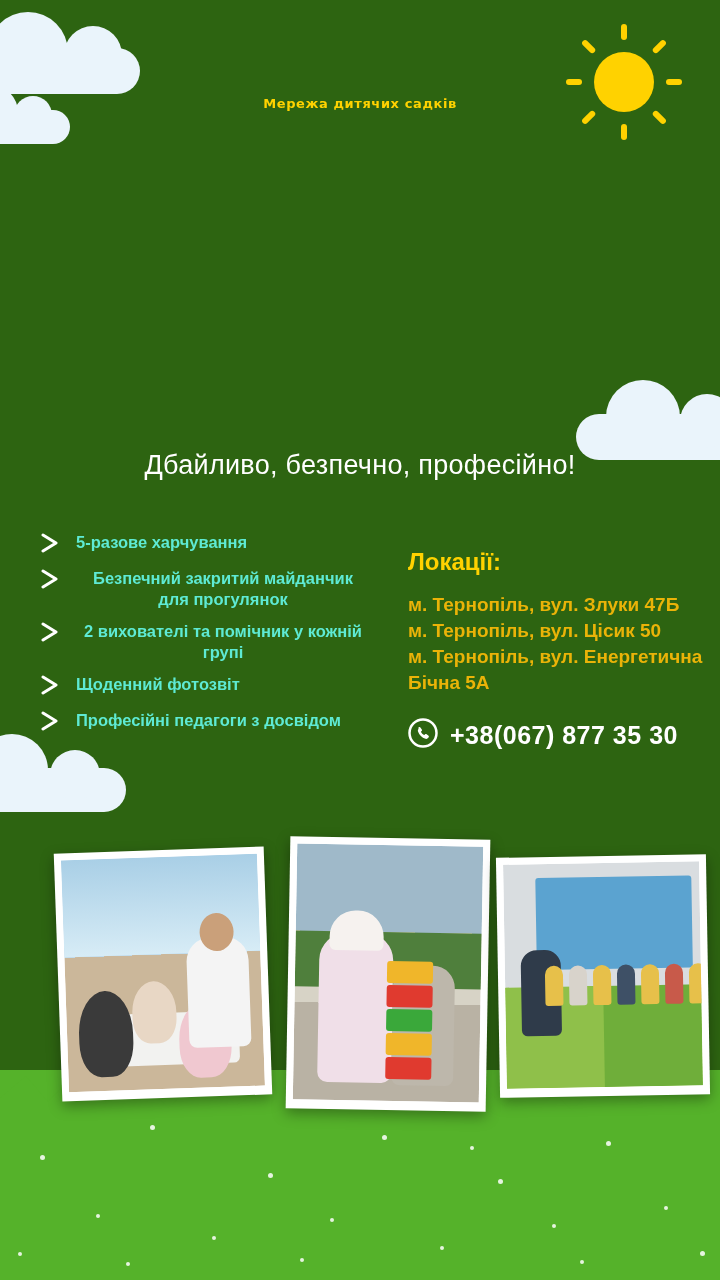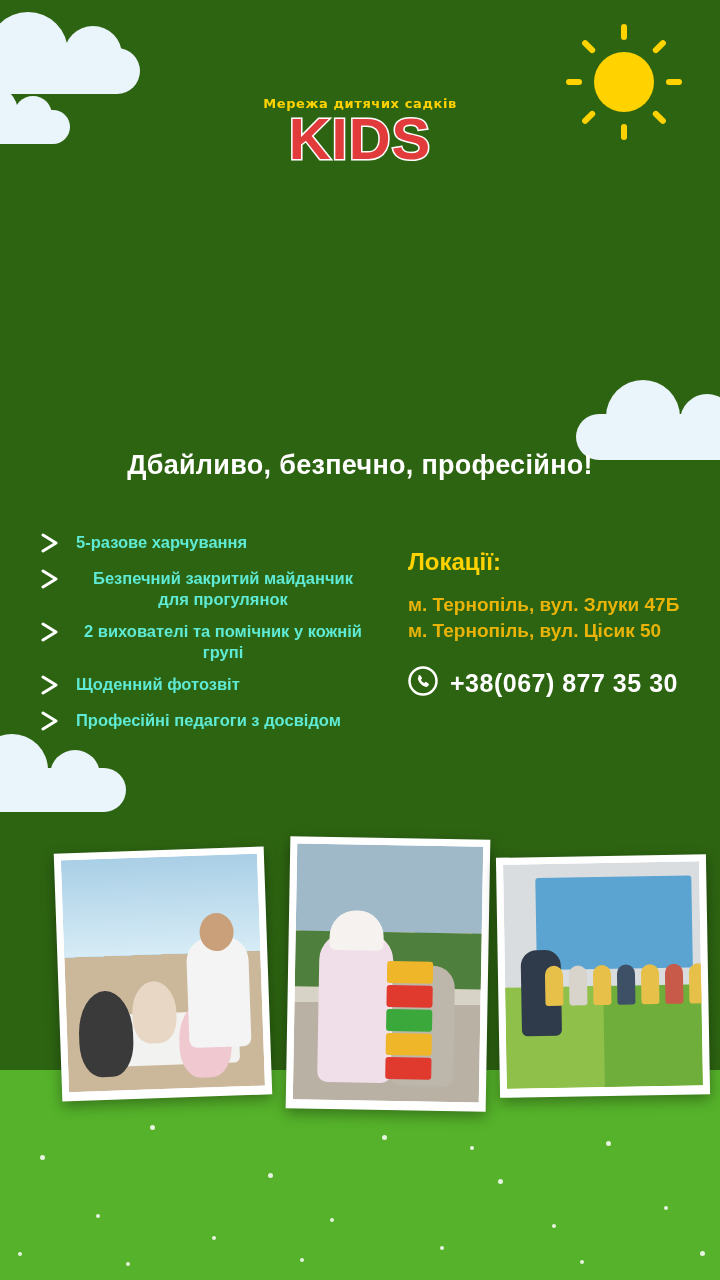--- a/index.html
+++ b/index.html
@@ -68,21 +68,21 @@
   }
 
   
   .headline {
     position: absolute; left: 20px; right: 20px; top: 244px;
     text-align: center; color: #ffd200; font-weight: bold;
     font-size: 47px; line-height: 53px; letter-spacing: .5px;
   }
   .subhead {
     position: absolute; left: 20px; right: 20px; top: 450px;
-    text-align: center; color: #ffffff; font-weight: bold;
+    text-align: center; color: #ffffff; font-weight: normal;
     font-size: 27px; letter-spacing: .3px;
   }
 
   
   .col-left { position: absolute; left: 40px; top: 532px; width: 330px; }
   .col-right { position: absolute; left: 408px; top: 548px; width: 300px; }
 
   .col-title {
     color: #ffd200; font-weight: bold; font-size: 24px; margin-bottom: 16px;
   }
@@ -169,21 +169,20 @@
     <div class="ray" style="transform: rotate(90deg)"></div>
     <div class="ray" style="transform: rotate(135deg)"></div>
     <div class="ray" style="transform: rotate(180deg)"></div>
     <div class="ray" style="transform: rotate(225deg)"></div>
     <div class="ray" style="transform: rotate(270deg)"></div>
     <div class="ray" style="transform: rotate(315deg)"></div>
   </div>
 
   <div class="logo-block">
     <div class="logo-sub">Мережа дитячих садків</div>
-    <div class="logo-kids">KIDS</div>
   </div>
 
   <div class="subhead">Дбайливо, безпечно, професійно!</div>
 
   <div class="col-left">
 
     <div class="feature">
       <span class="chev">
         <svg width="26" height="20" viewBox="0 0 26 20">
             <path d="M3 2 L16 10 L3 18" fill="none" stroke="#ffffff" stroke-width="3" stroke-linecap="round" stroke-linejoin="round"></path>
@@ -226,20 +225,21 @@
           </svg>
       </span>
       <span class="feature-text">Професійні педагоги з досвідом</span>
     </div>
   </div>
 
   <div class="col-right">
     <div class="col-title">Локації:</div>
     <div class="loc-line">м. Тернопіль, вул. Злуки 47Б</div>
     <div class="loc-line">м. Тернопіль, вул. Цісик 50</div>
+    <div class="loc-line">м. Тернопіль, вул. Енергетична Бічна 5А</div>
 
     <div class="phone-row">
       <span>
         <svg width="30" height="30" viewBox="0 0 30 30">
           <circle cx="15" cy="15" r="13.5" fill="none" stroke="#ffffff" stroke-width="2.5"></circle>
           <path d="M10.5 9.5c.6-.6 1.6-.5 2.1.2l1.2 1.7c.4.5.3 1.2-.2 1.7l-.7.6c.6 1.5 1.9 2.8 3.4 3.4l.6-.7c.5-.5 1.2-.6 1.7-.2l1.7 1.2c.7.5.8 1.5.2 2.1l-.8.8c-.6.6-1.5.8-2.3.5-3.4-1.2-6.2-4-7.4-7.4-.3-.8-.1-1.7.5-2.3z" fill="#ffffff"></path>
         </svg>
       </span>
       <span class="phone-num">+38(067) 877 35 30</span>
     </div>

